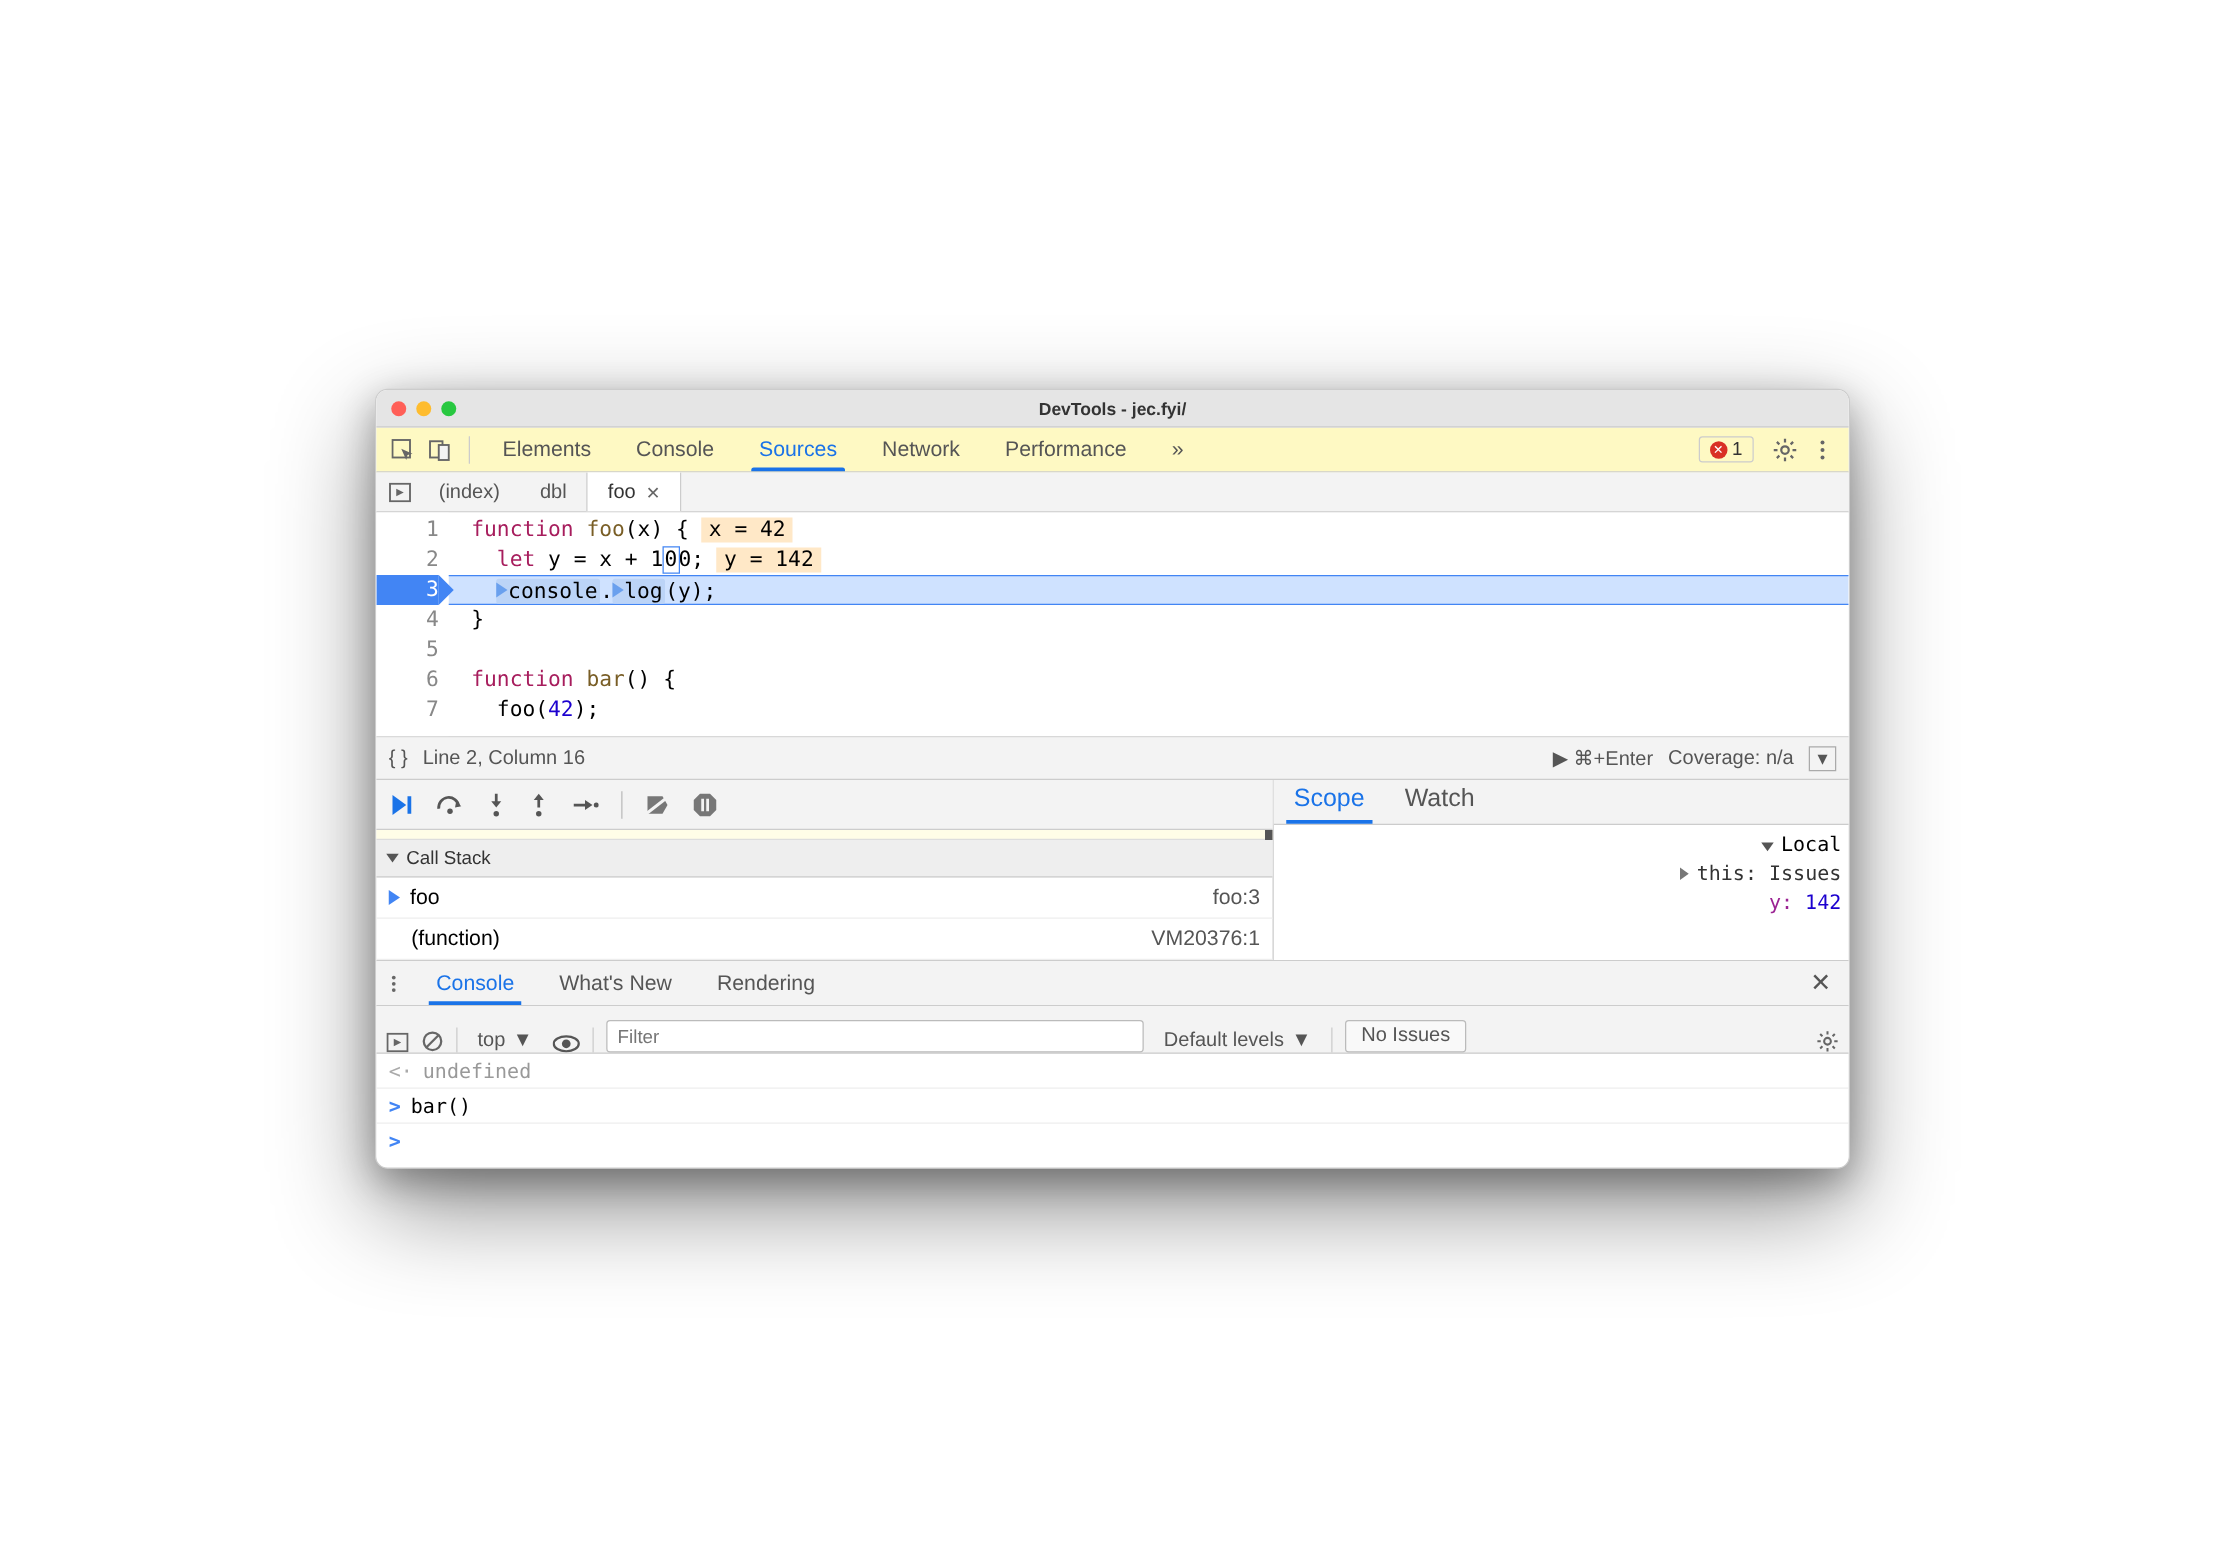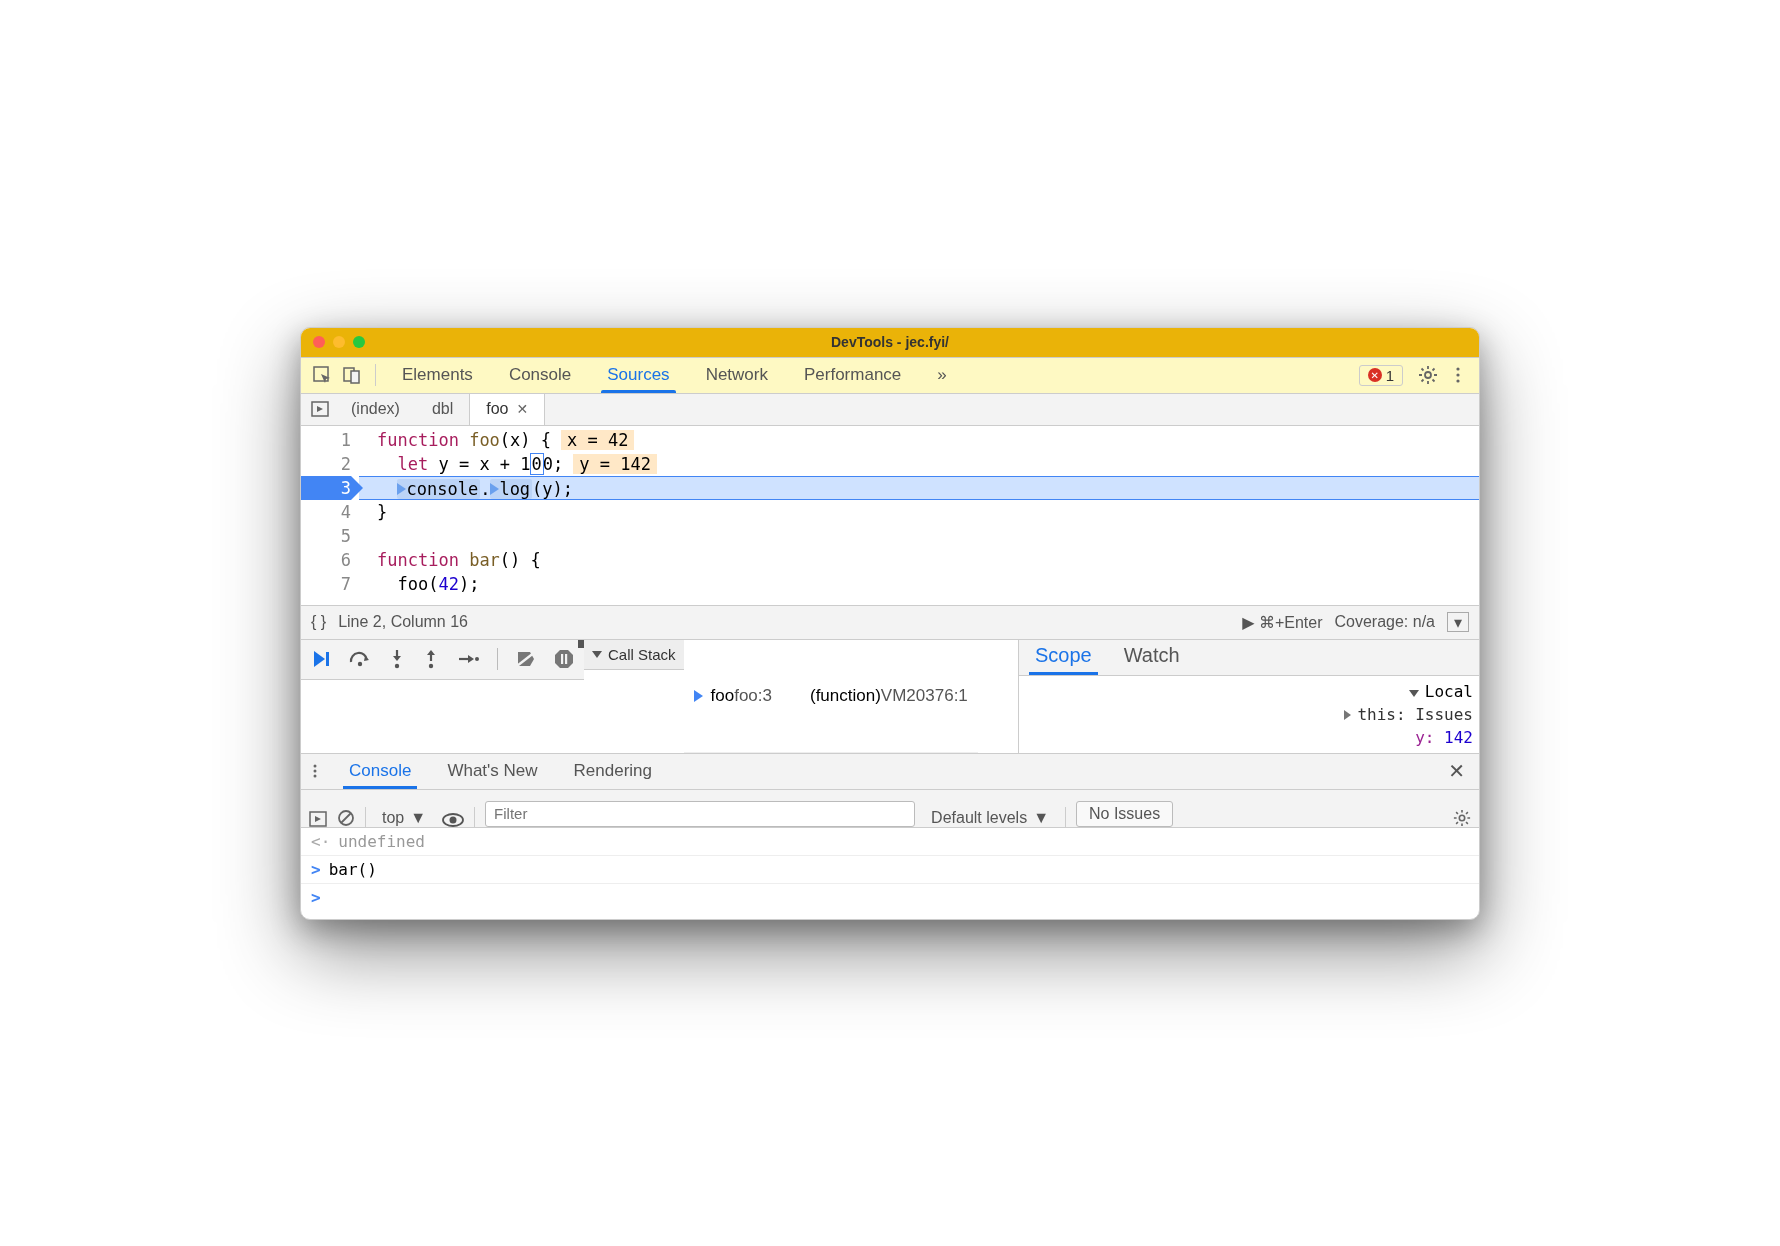--- a/index.html
+++ b/index.html
@@ -17,21 +17,21 @@
     overflow: hidden;
     box-shadow: 0 30px 80px rgba(0,0,0,.45), 0 10px 30px rgba(0,0,0,.3);
     background: #fff;
     border: 1px solid #ccc;
     display: flex;
     flex-direction: column;
   }
   
   .titlebar {
     height: 30px;
-    background: #eab308;
+    background: #e5e5e5;
     border-bottom: 1px solid #ccc;
     display: flex;
     align-items: center;
     position: relative;
   }
   .traffic { display: flex; gap: 8px; padding-left: 12px; }
   .tl { width: 12px; height: 12px; border-radius: 50%; }
   .tl.red { background:#ff5f57; } .tl.yellow{ background:#febc2e;} .tl.green{background:#28c840;}
   .title { position:absolute; left:0; right:0; text-align:center; font-size:14px; font-weight:600; color:#333; }
   
@@ -68,21 +68,21 @@
   .annot{ background:#ffe8c7; padding:0 6px; margin-left:10px; font-family:Menlo,monospace; }
   .step-mark{ display:inline-block; width:0;height:0; border-top:6px solid transparent; border-bottom:6px solid transparent; border-left:9px solid #6aa0ee; background:#bcd4f7; margin-right:0px; vertical-align:middle; position:relative; top:-1px; }
   .step-wrap{ background:#bcd4f7; padding:0 2px 0 0; border-radius:2px;}
   .cursor-box{ outline:1px solid #4285f4; padding:0 1px;}
   
   .status { height:34px; border-bottom:1px solid #ccc; background:#f3f3f3; display:flex;align-items:center; padding:0 10px; font-size:16px; color:#555; gap:12px;}
   .status .sp{flex:1;}
   .status .box{ border:1px solid #aaa; width:22px;height:20px;display:flex;align-items:center;justify-content:center;}
   
   .debug-layout{ display:flex; border-bottom:1px solid #ccc;}
-  .dbg-left{ flex:1; display:flex; flex-direction:row; border-right:1px solid #ccc;}
+  .dbg-left{ flex:1; display:flex; flex-direction:column; border-right:1px solid #ccc;}
   .dbg-right{ width:460px; display:flex; flex-direction:column;}
   .dbg-toolbar{ height:40px; background:#f3f3f3; border-bottom:1px solid #ccc;
        padding:0 10px; display:flex; align-items:center; gap:18px; color:#555;}
   .dbg-toolbar .sep{ width:1px; height:22px; background:#bbb;}
   .pause-strip{ height:8px; background:#fffde7; border-bottom:1px solid #ddd; position:relative;}
   .pause-strip::after{content:""; position:absolute; right:0; top:0; height:8px; width:6px; background:#555;}
   .sect-head{ height:30px; background:#eee; border-bottom:1px solid #ccc; display:flex;align-items:center; padding:0 8px; font-size:15px; color:#333;}
   .tri{ display:inline-block; width:0;height:0;border-left:5px solid transparent;border-right:5px solid transparent;border-top:7px solid #555; margin-right:6px;}
   .tri-r{ display:inline-block; width:0;height:0;border-top:5px solid transparent;border-bottom:5px solid transparent;border-left:7px solid #777; margin-right:6px;}
   .stack-row{ display:flex; align-items:center; padding: 6px 10px; font-size:17px; border-bottom:1px solid #eee;}

